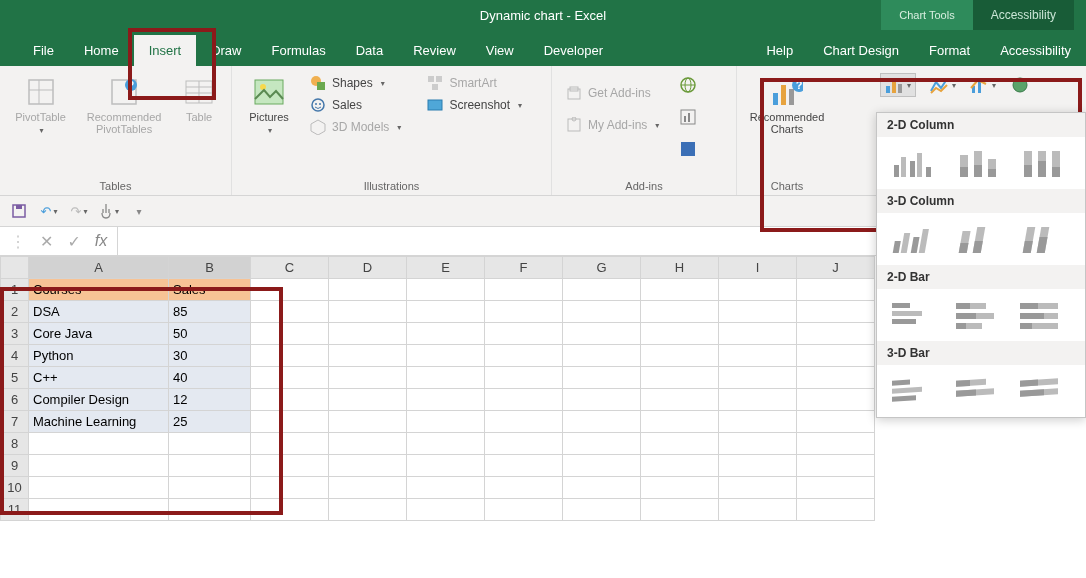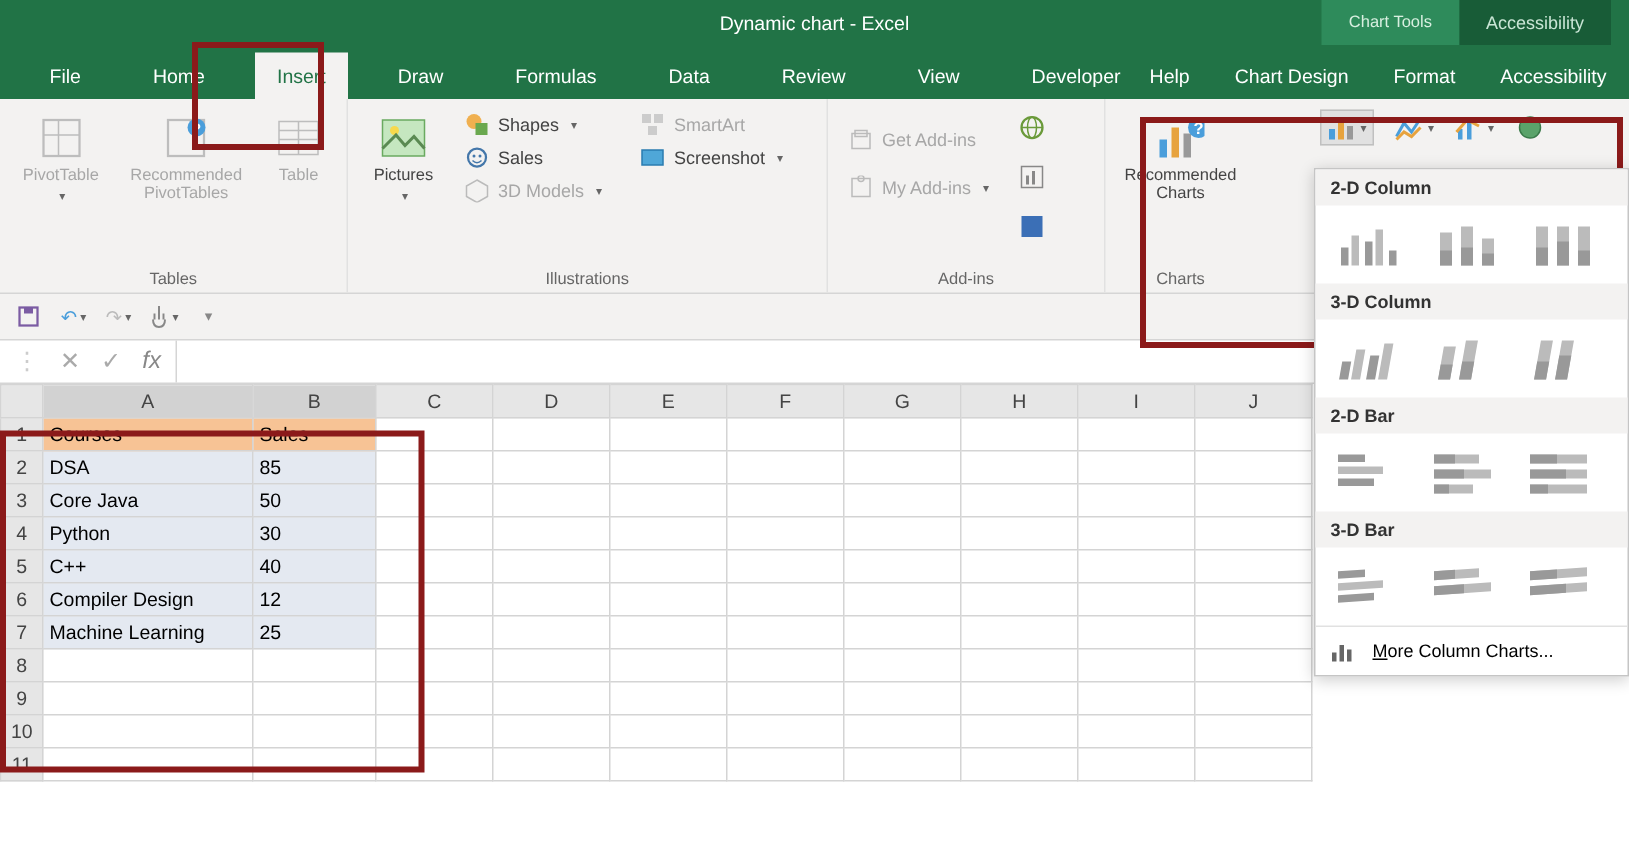--- a/index.html
+++ b/index.html
@@ -5,21 +5,21 @@
 * { box-sizing: border-box; margin: 0; padding: 0; font-family: 'Segoe UI', Tahoma, sans-serif; }
 body { background: #fff; width: 1086px; height: 578px; overflow: hidden; position: relative; }
 
 
 .titlebar { background: #217346; height: 30px; display: flex; justify-content: center; align-items: center; color: #fff; font-size: 13px; position: relative; }
 .titlebar .tool-tabs { position: absolute; right: 12px; top: 0; height: 30px; display: flex; }
 .tool-tab { padding: 0 18px; display: flex; align-items: center; font-size: 12px; color: #c9e5d5; }
 .tool-tab.charttools { background: #2e8b5b; color: #d8efe0; font-size: 11px; }
 
 
-.menubar { background: #217346; height: 36px; display: flex; align-items: flex-end; padding-left: 18px; gap: 18px; }
+.menubar { background: #217346; height: 36px; display: flex; align-items: flex-end; padding-left: 18px; gap: 0; }
 .menutab { padding: 8px 15px; color: #fff; font-size: 13px; cursor: pointer; }
 .menutab.active { background: #f3f2f1; color: #217346; }
 .menubar .right-tabs { position: absolute; right: 0; display: flex; }
 
 
 .ribbon { background: #f3f2f1; height: 130px; border-bottom: 1px solid #d5d5d5; display: flex; position: relative; }
 .ribbon-group { border-right: 1px solid #e1e1e1; padding: 4px 8px 0 8px; display: flex; flex-direction: column; justify-content: space-between; }
 .ribbon-group-label { text-align: center; font-size: 11px; color: #666; padding: 3px 0; }
 .ribbon-buttons { display: flex; gap: 6px; height: 95px; align-items: flex-start; }
 .big-btn { display: flex; flex-direction: column; align-items: center; justify-content: flex-start; width: 68px; padding-top: 6px; cursor: pointer; font-size: 11px; color: #444; text-align: center; gap: 3px; }
@@ -627,26 +627,18 @@
         <svg width="44" height="32">
           <g transform="skewY(-4)">
             <rect x="2" y="6" width="38" height="6" fill="#bbb"></rect>
             <rect x="2" y="6" width="18" height="6" fill="#999"></rect>
             <rect x="2" y="16" width="38" height="6" fill="#bbb"></rect>
             <rect x="2" y="16" width="24" height="6" fill="#999"></rect>
           </g>
         </svg>
       </div>
   </div>
-  <div class="dropdown-footer">
-    <svg width="18" height="16">
-        <rect x="1" y="9" width="3" height="6" fill="#666"></rect>
-        <rect x="6" y="4" width="3" height="11" fill="#666"></rect>
-        <rect x="11" y="7" width="3" height="8" fill="#666"></rect>
-      </svg>
-    <span><span class="underline-letter">M</span><span>ore Column Charts...</span></span>
-  </div>
 </div>
 
 <div class="redbox" style="left:128px;top:28px;width:88px;height:72px"></div>
 <div class="redbox" style="left:0;top:287px;width:283px;height:228px"></div>
 <div class="redbox" style="left:760px;top:78px;width:322px;height:154px"></div>
 <div class="redbox" style="left:946px;top:338px;width:66px;height:62px"></div>
 
 </body></html>

